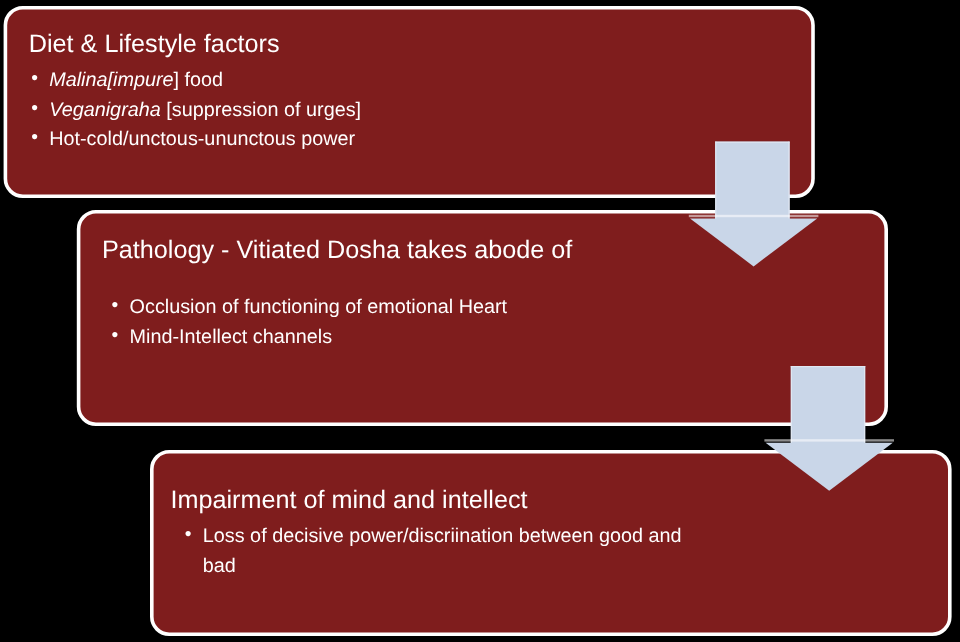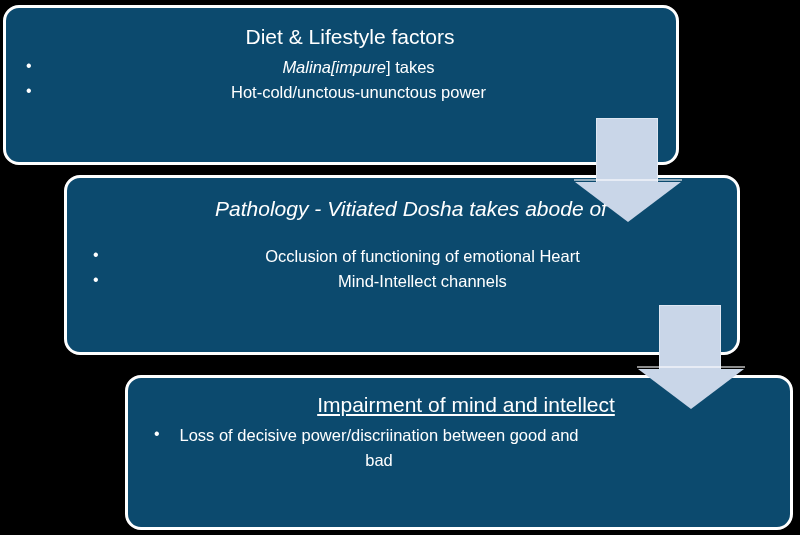--- a/index.html
+++ b/index.html
@@ -14,41 +14,40 @@
     height: 535px;
     background: #000000;
     overflow: hidden;
     font-family: "Liberation Sans", sans-serif;
   }
 
   
   .box {
     position: absolute;
     box-sizing: border-box;
-    background: #0c4a6e;
+    background: #7f1d1d;
     border: 3px solid #ffffff;
     border-radius: 16px;
     color: #ffffff;
     z-index: 3;
-    text-align: center;
   }
   .box-1 { left: 3px;   top: 5px;   width: 676px; height: 160px; }
   .box-2 { left: 64px;  top: 175px; width: 676px; height: 180px; }
   .box-3 { left: 125px; top: 375px; width: 668px; height: 155px; }
 
   .box-title {
     font-size: 21px;
     font-weight: normal;
     line-height: 1.1;
     color: #ffffff;
     white-space: nowrap;
   }
   .box-1 .box-title { margin: 17px 0 0 18px; }
-  .box-2 .box-title { margin: 19px 0 0 18px; font-style: italic; }
-  .box-3 .box-title { margin: 15px 0 0 14px; text-decoration: underline; }
+  .box-2 .box-title { margin: 19px 0 0 18px; }
+  .box-3 .box-title { margin: 27px 0 0 14px; }
 
   ul.bullets {
     list-style: none;
     margin: 7px 0 0 0;
     padding: 0;
   }
   .box-1 ul.bullets { margin-left: 20px; }
   .box-2 ul.bullets { margin-left: 26px; margin-top: 24px; }
   .box-3 ul.bullets { margin-left: 26px; }
 
@@ -113,21 +112,22 @@
   .arrow-2 .gapline { top: 61px; }
 </style>
 </head>
 <body>
 
 <div id="canvas">
 
   <div class="box box-1">
     <div class="box-title">Diet &amp; Lifestyle factors</div>
     <ul class="bullets">
-      <li><em>Malina[impure</em><span>] takes</span></li>
+      <li><em>Malina[impure</em><span>] food</span></li>
+      <li><em>Veganigraha</em><span> [suppression of urges]</span></li>
       <li><em></em><span>Hot-cold/unctous-ununctous power</span></li>
     </ul>
   </div>
 
   <div class="arrow arrow-1">
     <div class="stem"></div>
     <div class="gapline"></div>
     <div class="head"></div>
   </div>
 

